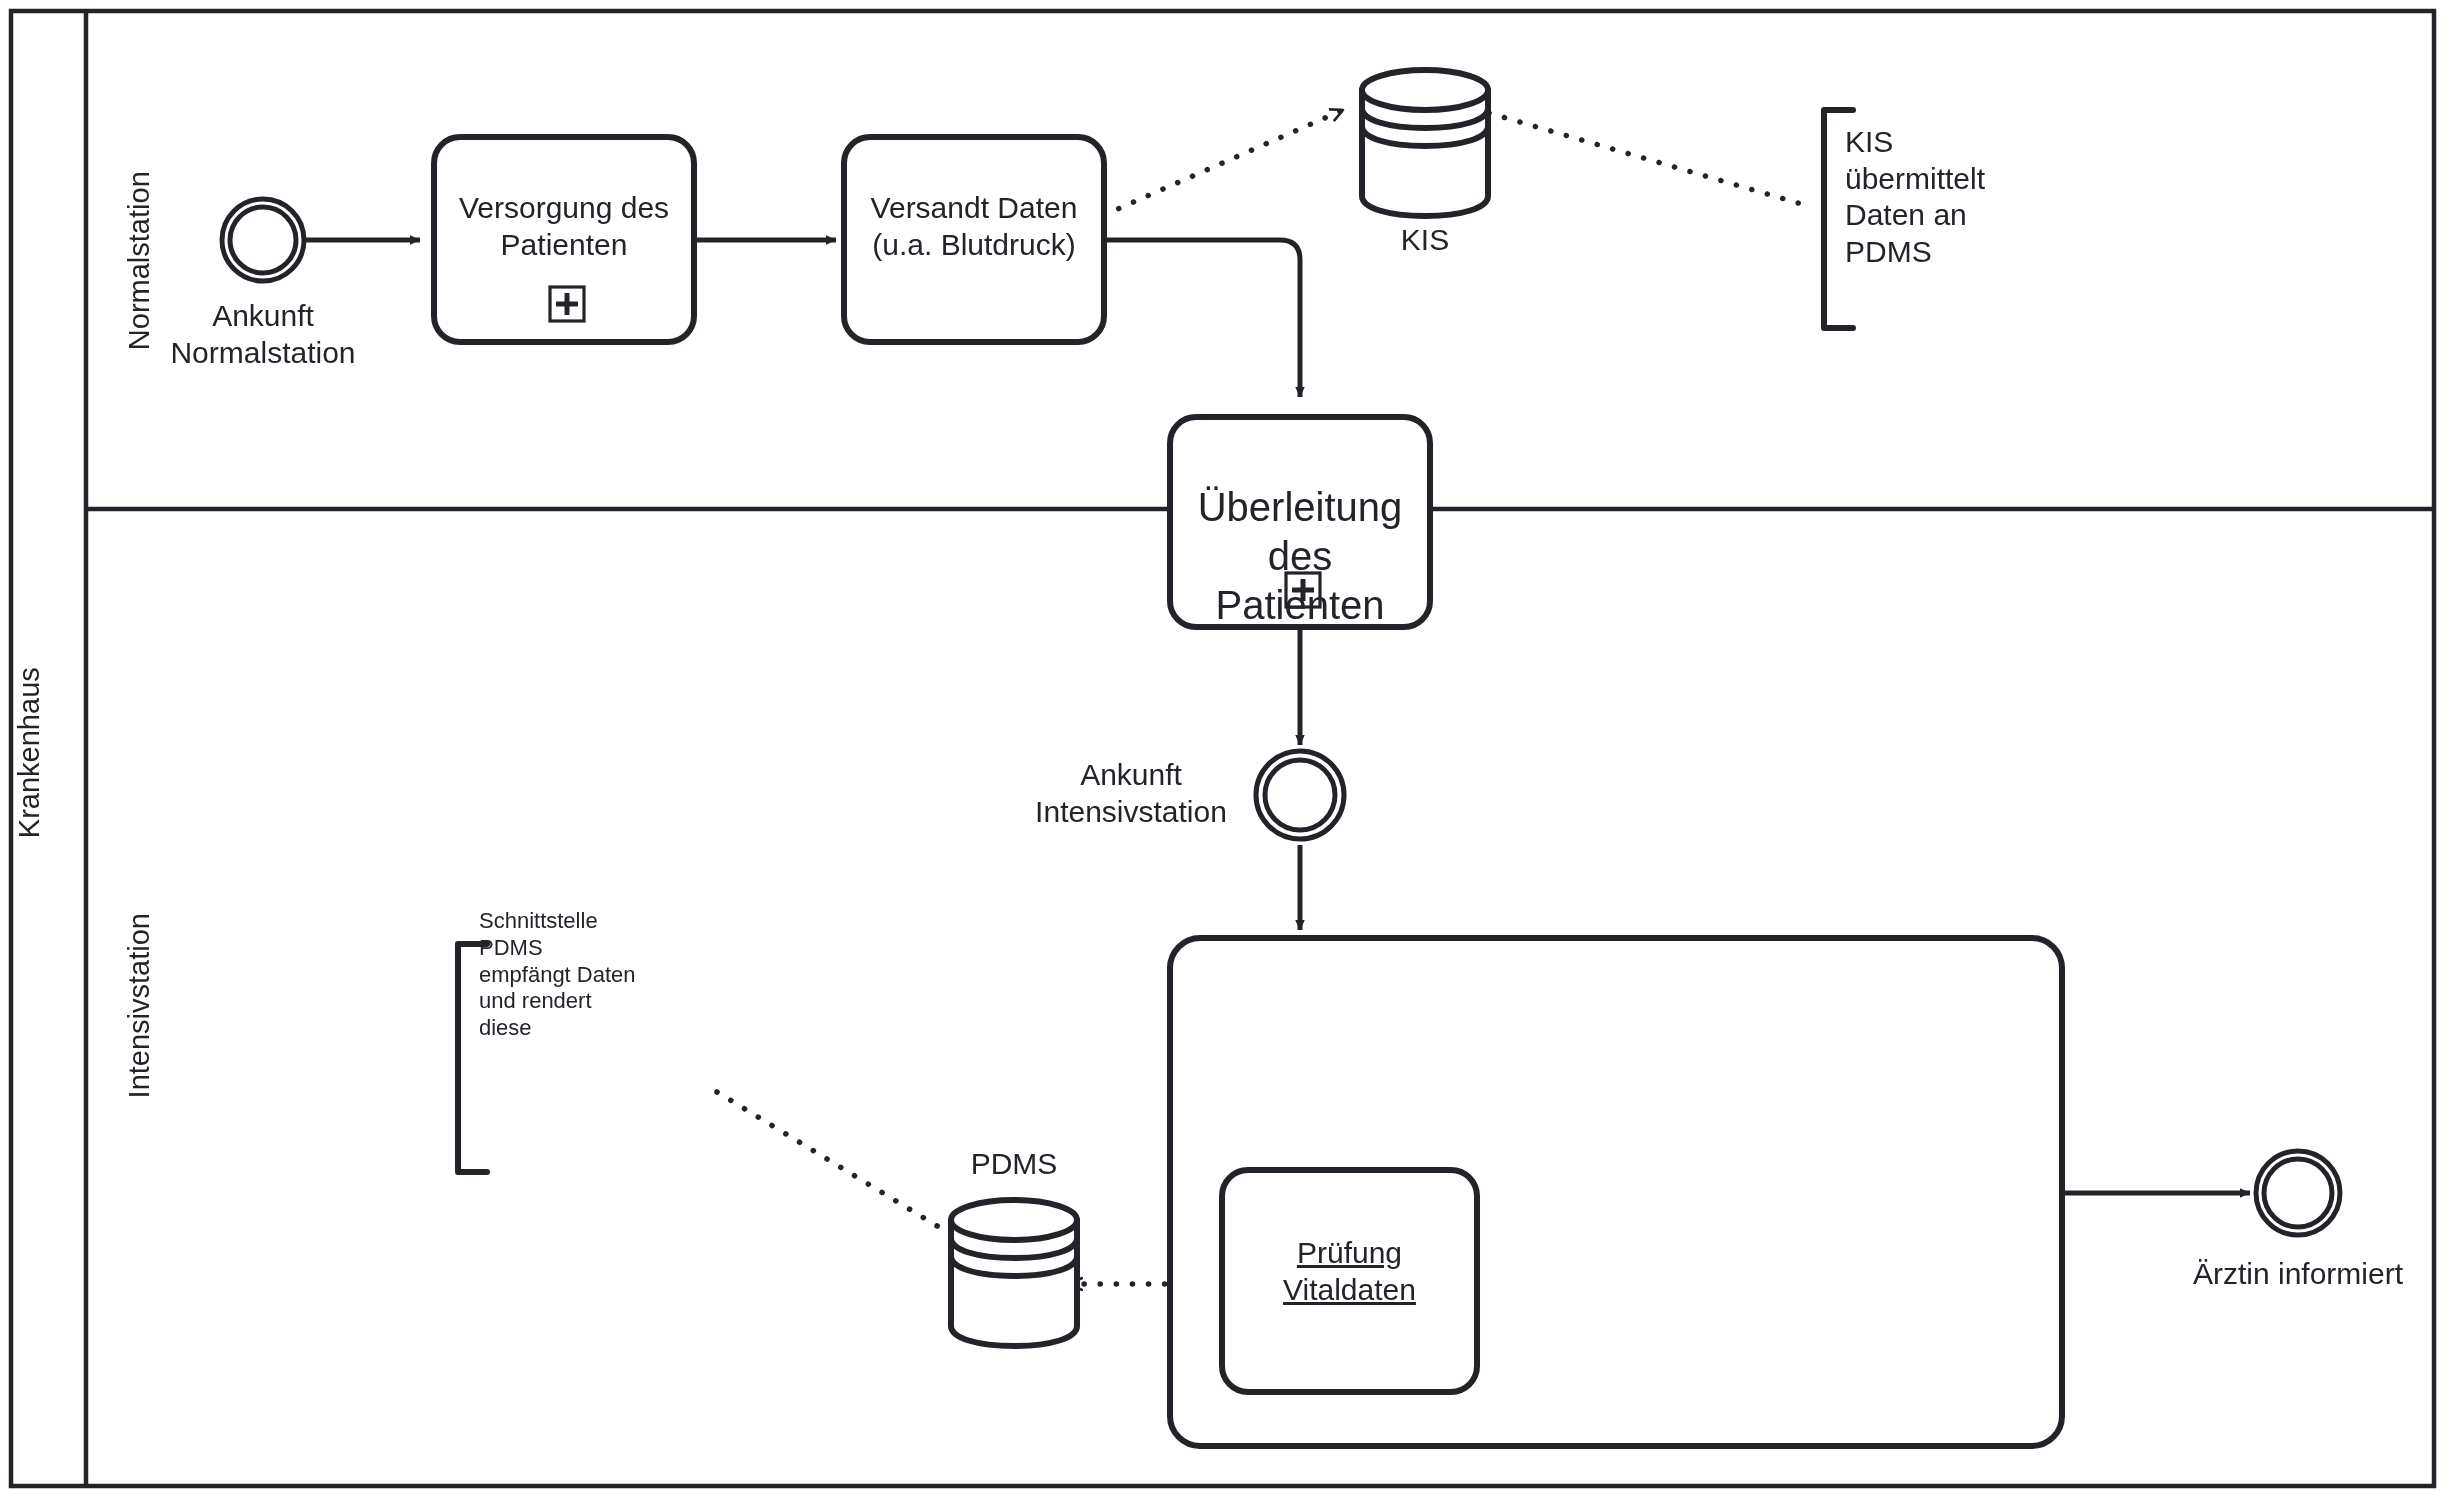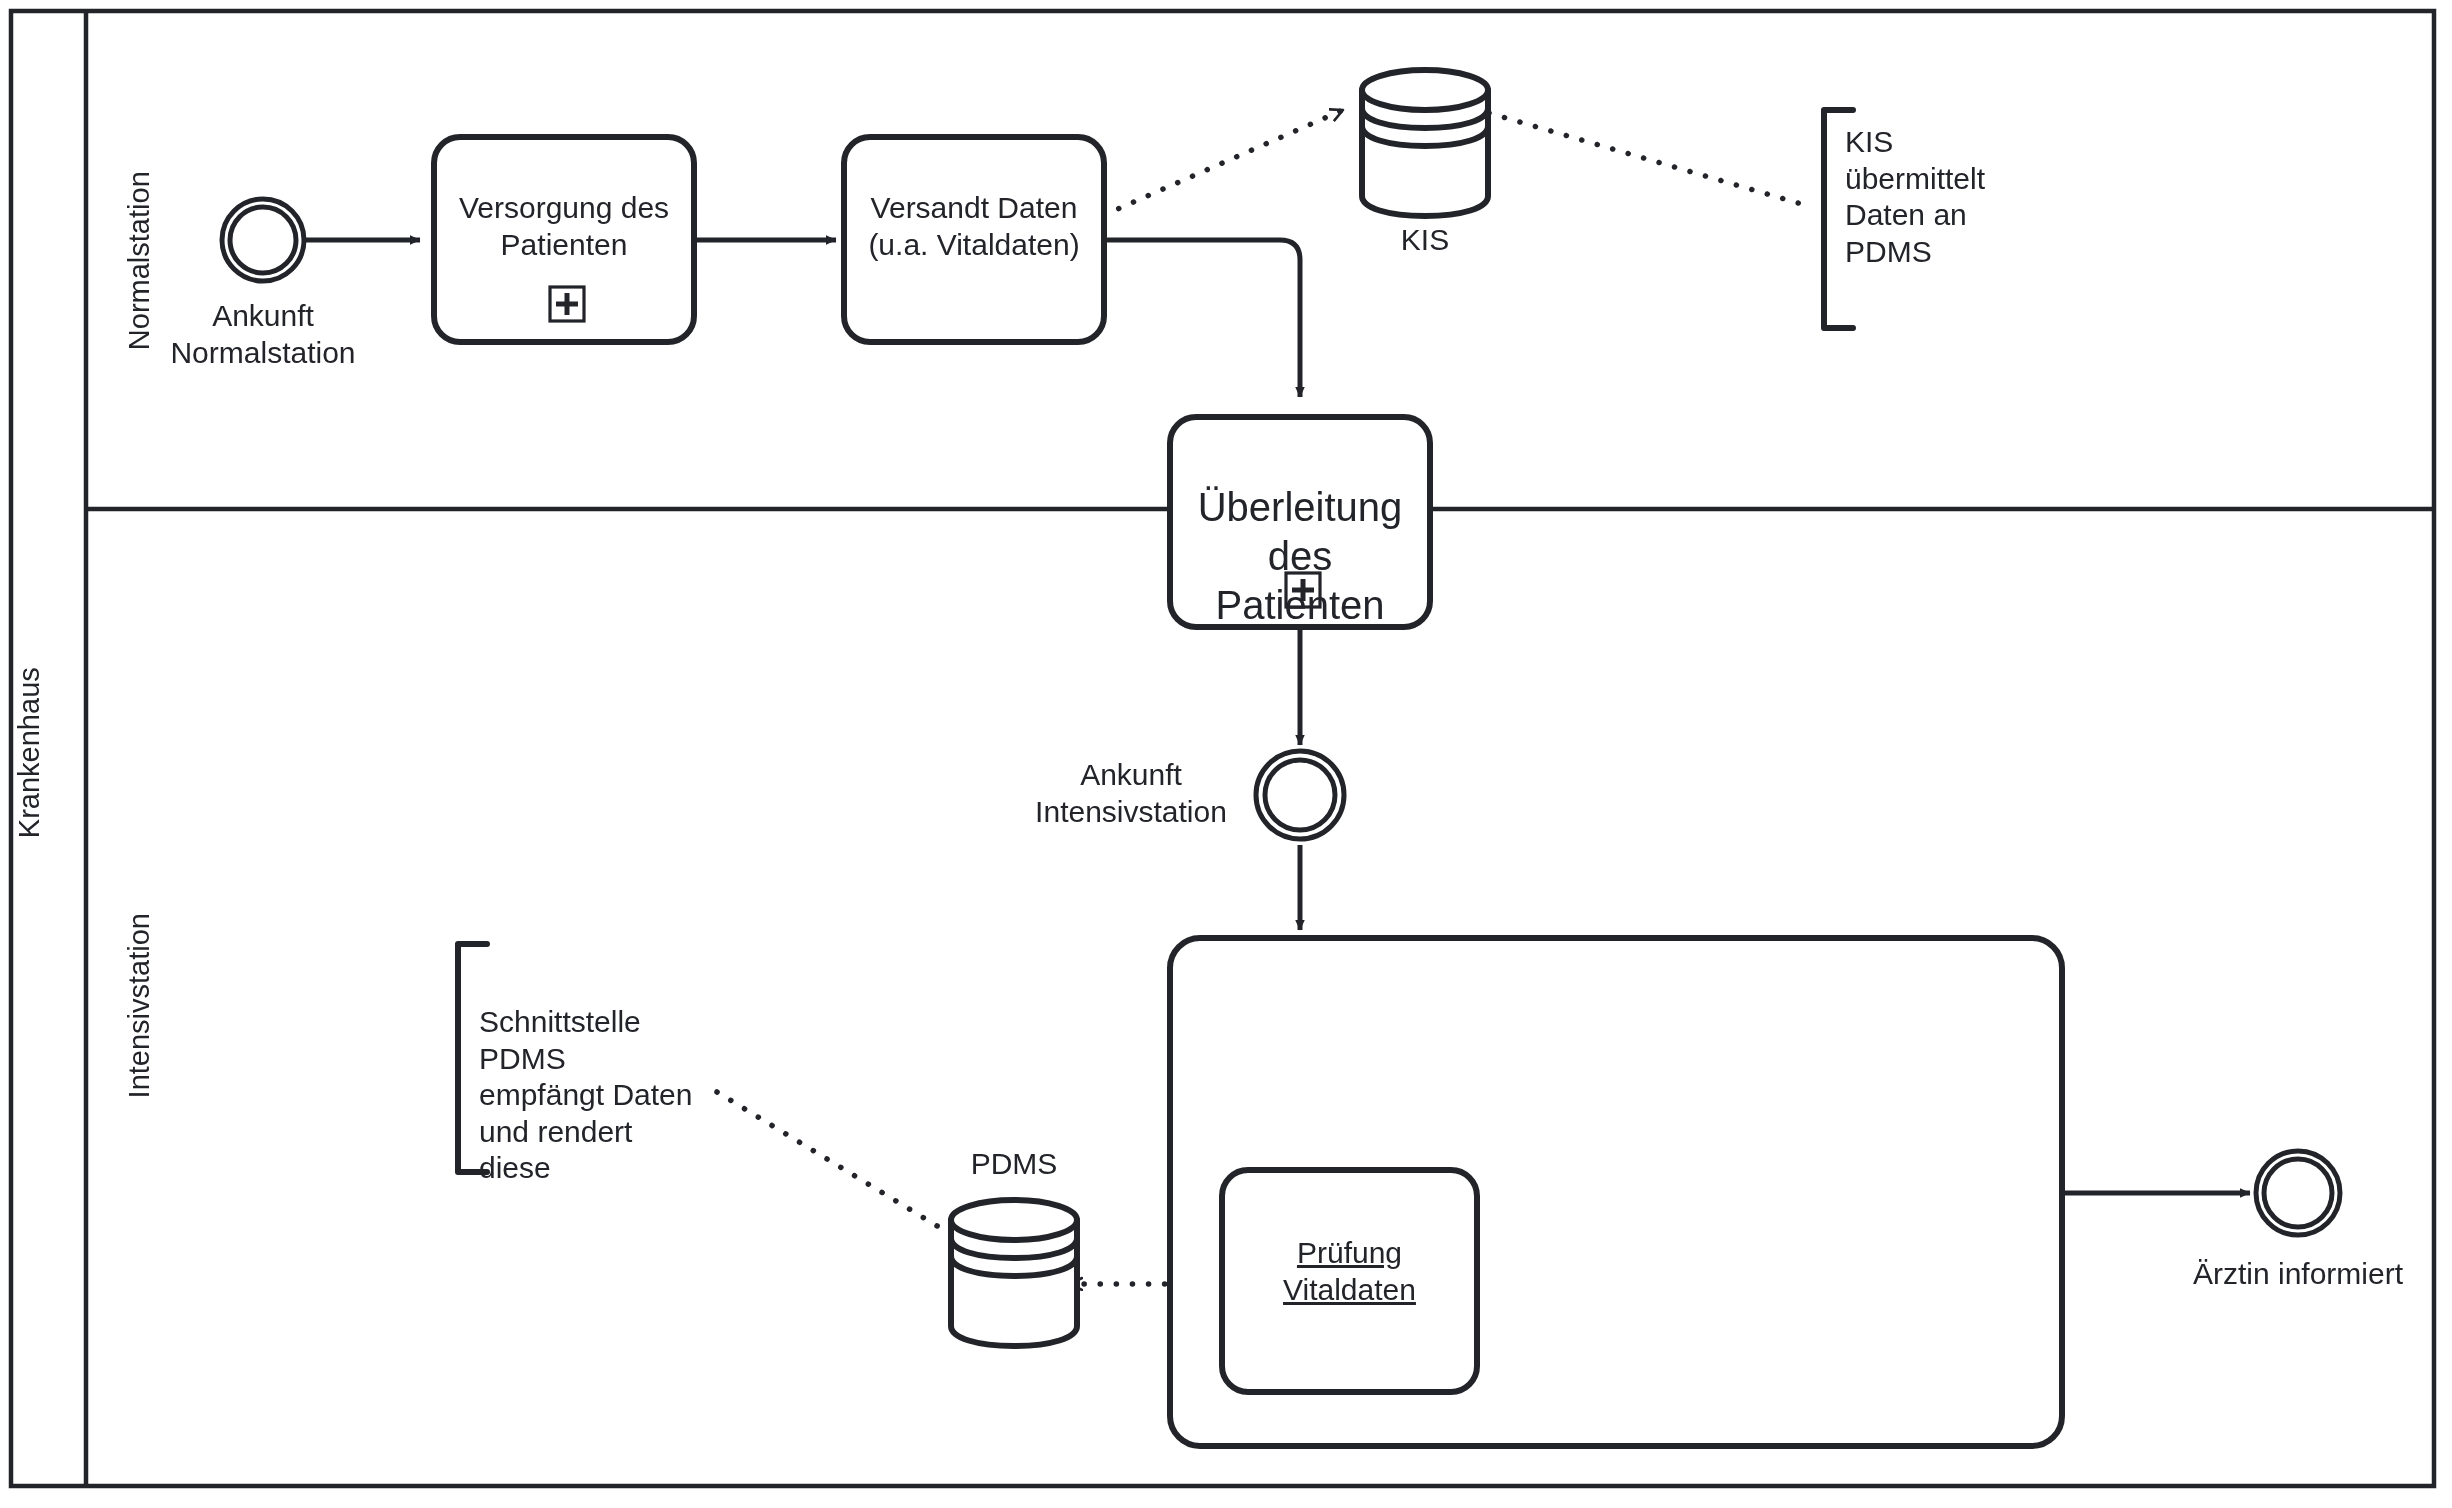--- a/index.html
+++ b/index.html
@@ -125,21 +125,21 @@
 
   <div class="lbl ctr vert" style="left:-10px;top:988px;width:300px;font-size:29px;transform:rotate(-90deg);">Intensivstation</div>
 
   <div class="lbl ctr" style="left:143px;top:298px;width:240px;font-size:30px;">Ankunft
 Normalstation</div>
 
   <div class="lbl ctr" style="left:444px;top:190px;width:240px;font-size:30px;">Versorgung des
 Patienten</div>
 
   <div class="lbl ctr" style="left:850px;top:190px;width:248px;font-size:30px;">Versandt Daten
-(u.a. Vitaldaten)</div>
+(u.a. Blutdruck)</div>
 
   <div class="lbl ctr" style="left:1172px;top:483px;width:256px;font-size:40px;text-align:center;">Überleitung des
 Patienten</div>
 
   <div class="lbl ctr" style="left:1224px;top:1235px;width:251px;font-size:30px;text-decoration:underline;">Prüfung
 Vitaldaten</div>
 
 
   <div class="lbl ctr" style="left:1325px;top:222px;width:200px;font-size:30px;">KIS</div>
 
@@ -148,19 +148,19 @@
   <div class="lbl ctr" style="left:1020px;top:757px;width:222px;font-size:30px;">Ankunft
 Intensivstation</div>
 
   <div class="lbl ctr" style="left:2168px;top:1256px;width:260px;font-size:30px;">Ärztin informiert</div>
 
   <div class="lbl" style="left:1845px;top:124px;width:260px;font-size:30px;">KIS
 übermittelt
 Daten an
 PDMS</div>
 
-  <div class="lbl" style="left:479px;top:1004px;width:290px;font-size:30px;">Schnittstelle
+  <div class="lbl" style="left:479px;top:908px;width:290px;font-size:22px;">Schnittstelle
 PDMS
 empfängt Daten
 und rendert
 diese</div>
 
 </div>
 
 </body></html>

